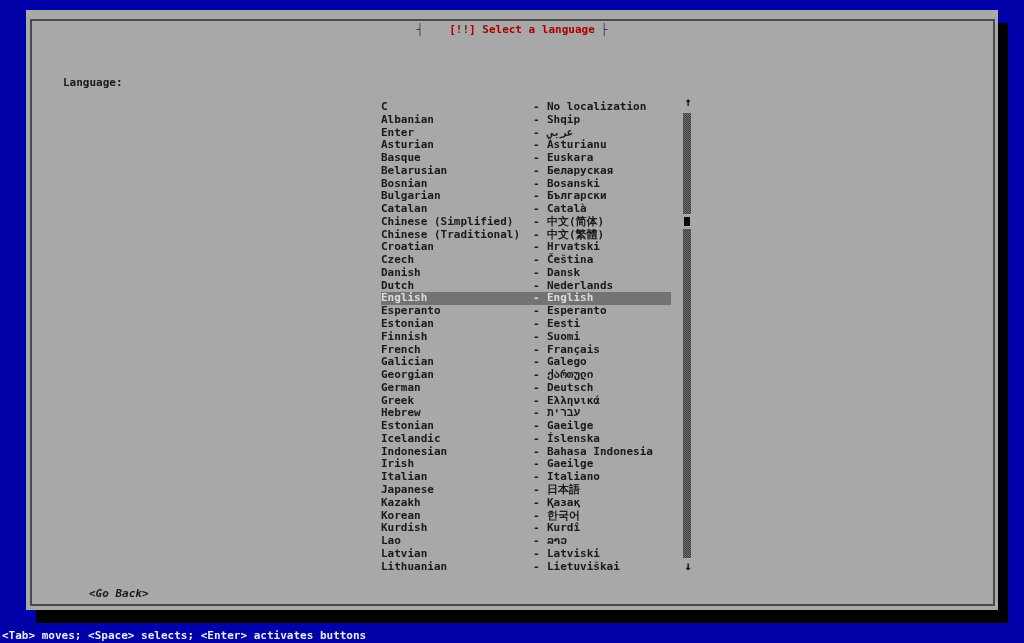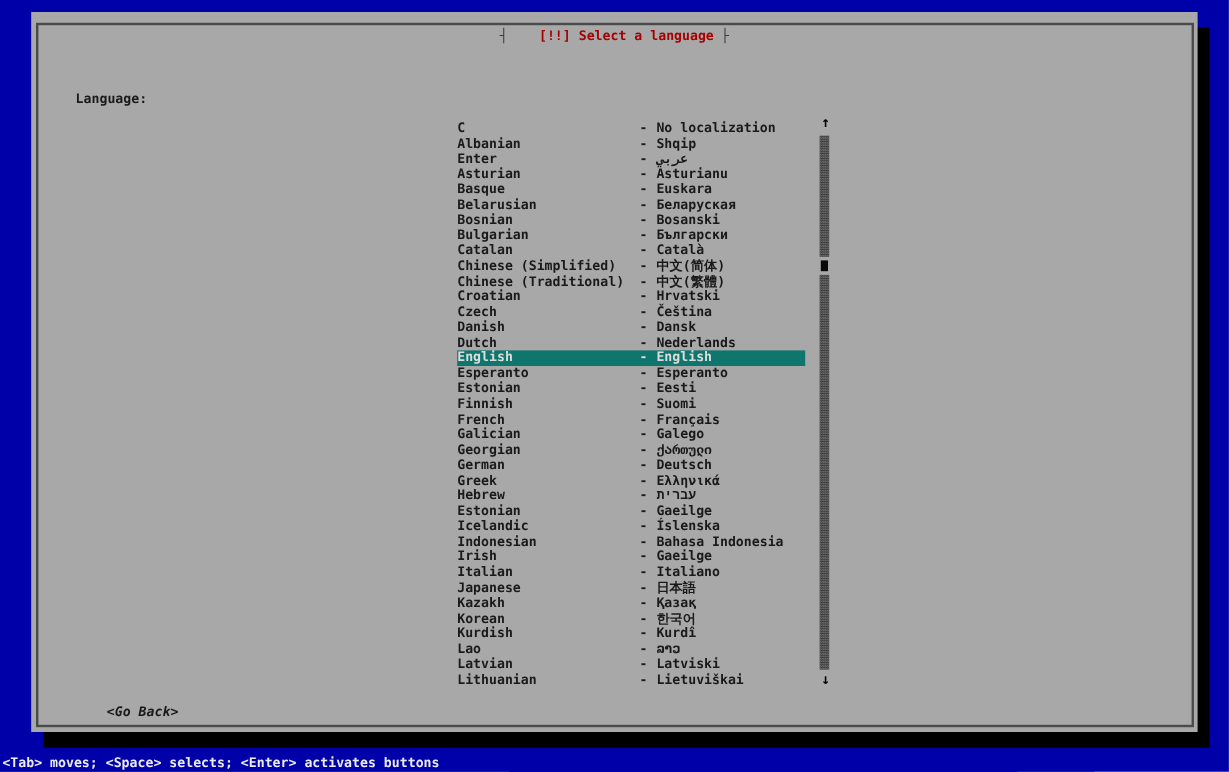--- a/index.html
+++ b/index.html
@@ -38,21 +38,21 @@
   }
   .language-label { position:absolute; left:37px; top:66px; }
   .lang-list { position:absolute; left:355px; top:91px; }
   .lang-row {
     display:flex; width:290px; height:12.78px; line-height:12.78px;
     white-space:nowrap; overflow:visible;
   }
   .lang-row .lang-name { width:152px; flex:none; }
   .lang-row .lang-sep  { width:14px; flex:none; }
   .lang-row .lang-trans{ flex:1; }
-  .lang-row.selected { background:#0f766e; color:#dcdcdc; }
+  .lang-row.selected { background:#737373; color:#dcdcdc; }
   .scroll-arrow {
     position:absolute; left:655px; width:14px; text-align:center;
     color:#000; font-size:12px; line-height:12px;
   }
   .scroll-shaft {
     position:absolute; left:657px; width:8px;
     background:
       repeating-conic-gradient(#6e6e6e 0% 25%, #3e3e3e 25% 50%, #6e6e6e 50% 75%, #3e3e3e 75% 100%);
     background-size:2px 2px;
   }

